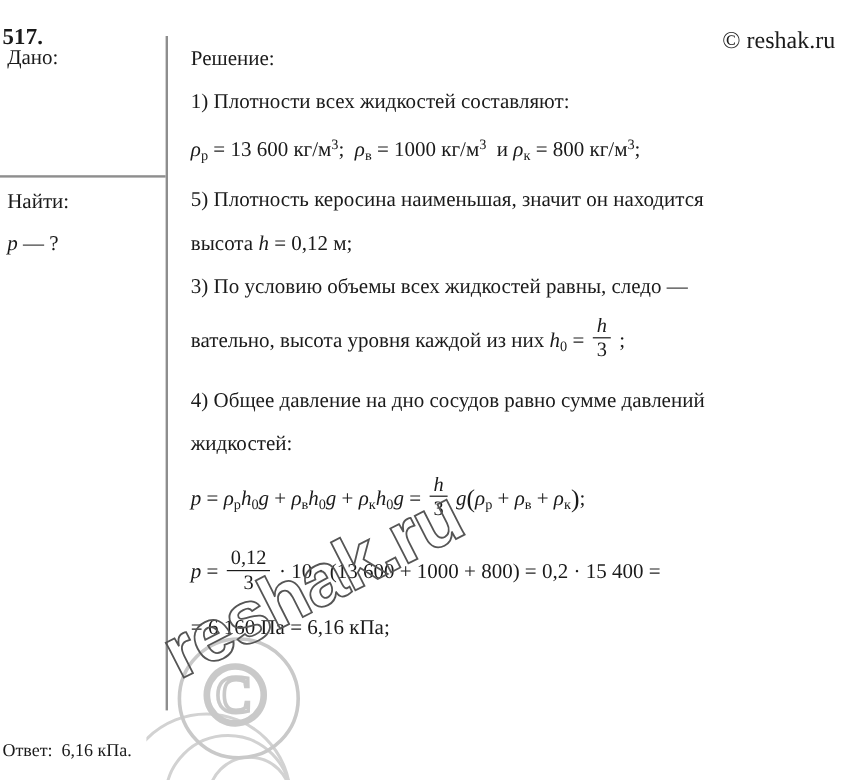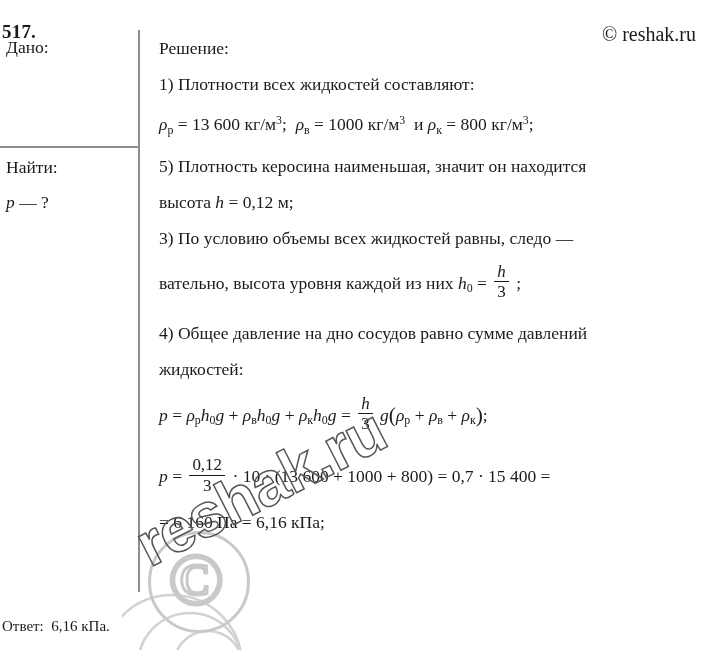--- a/index.html
+++ b/index.html
@@ -285,21 +285,21 @@
     </span>
     <span class="mo">·</span>
     <span class="mn">10</span>
     <span class="mo">·</span>
     <span class="mo">(</span><span class="mn">13 600</span>
     <span class="mo">+</span>
     <span class="mn">1000</span>
     <span class="mo">+</span>
     <span class="mn">800</span><span class="mo">)</span>
     <span class="mo">=</span>
-    <span class="mn">0,7</span>
+    <span class="mn">0,2</span>
     <span class="mo">·</span>
     <span class="mn">15 400</span>
     <span class="mo">=</span>
   </div>
 
   <div class="sol-line">
     <span class="mo">=</span>
     <span class="mn">6 160</span>
     <span class="unit">Па</span>
     <span class="mo">=</span>

